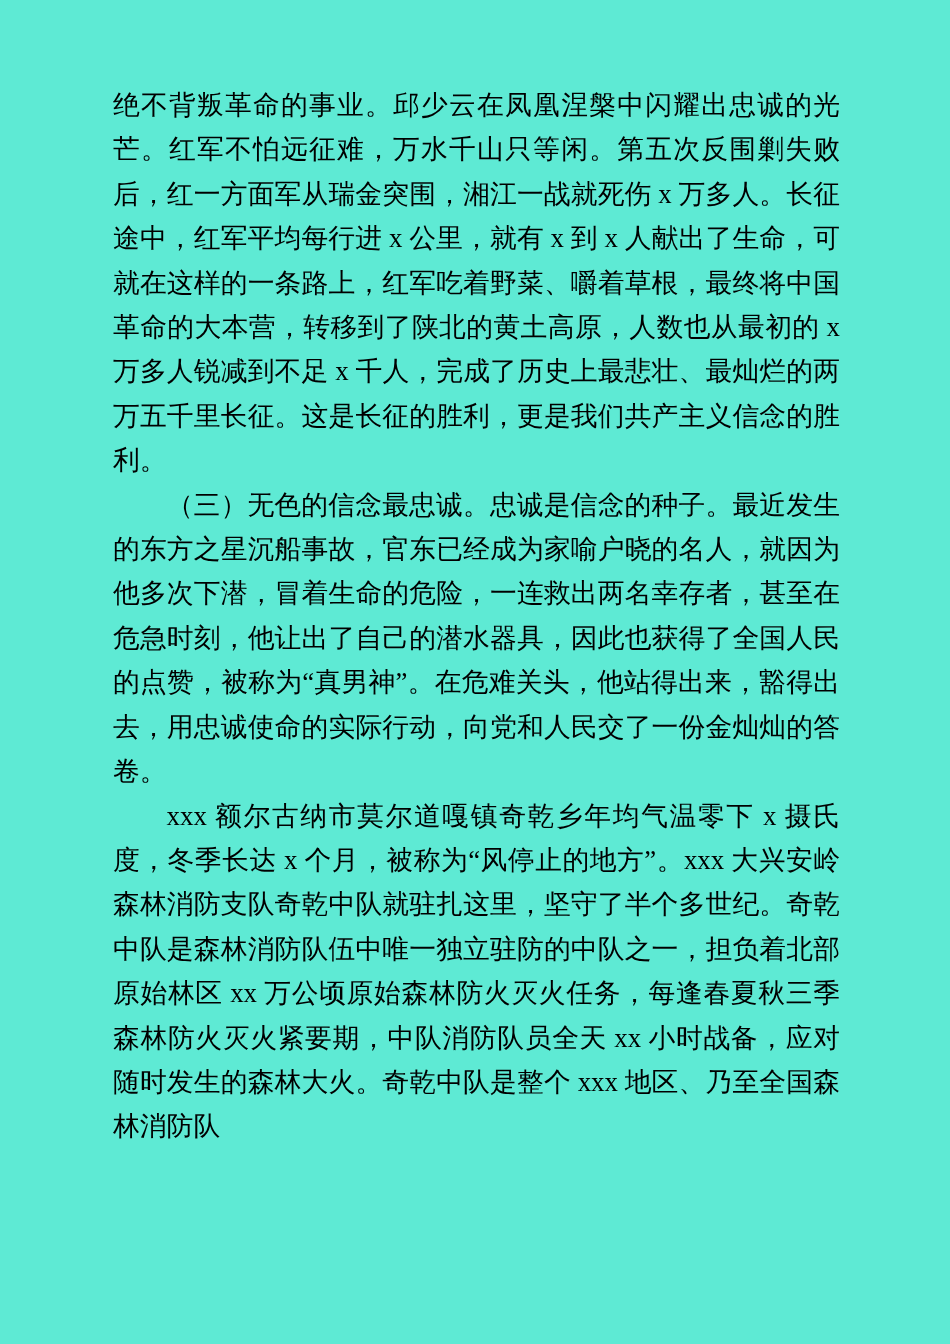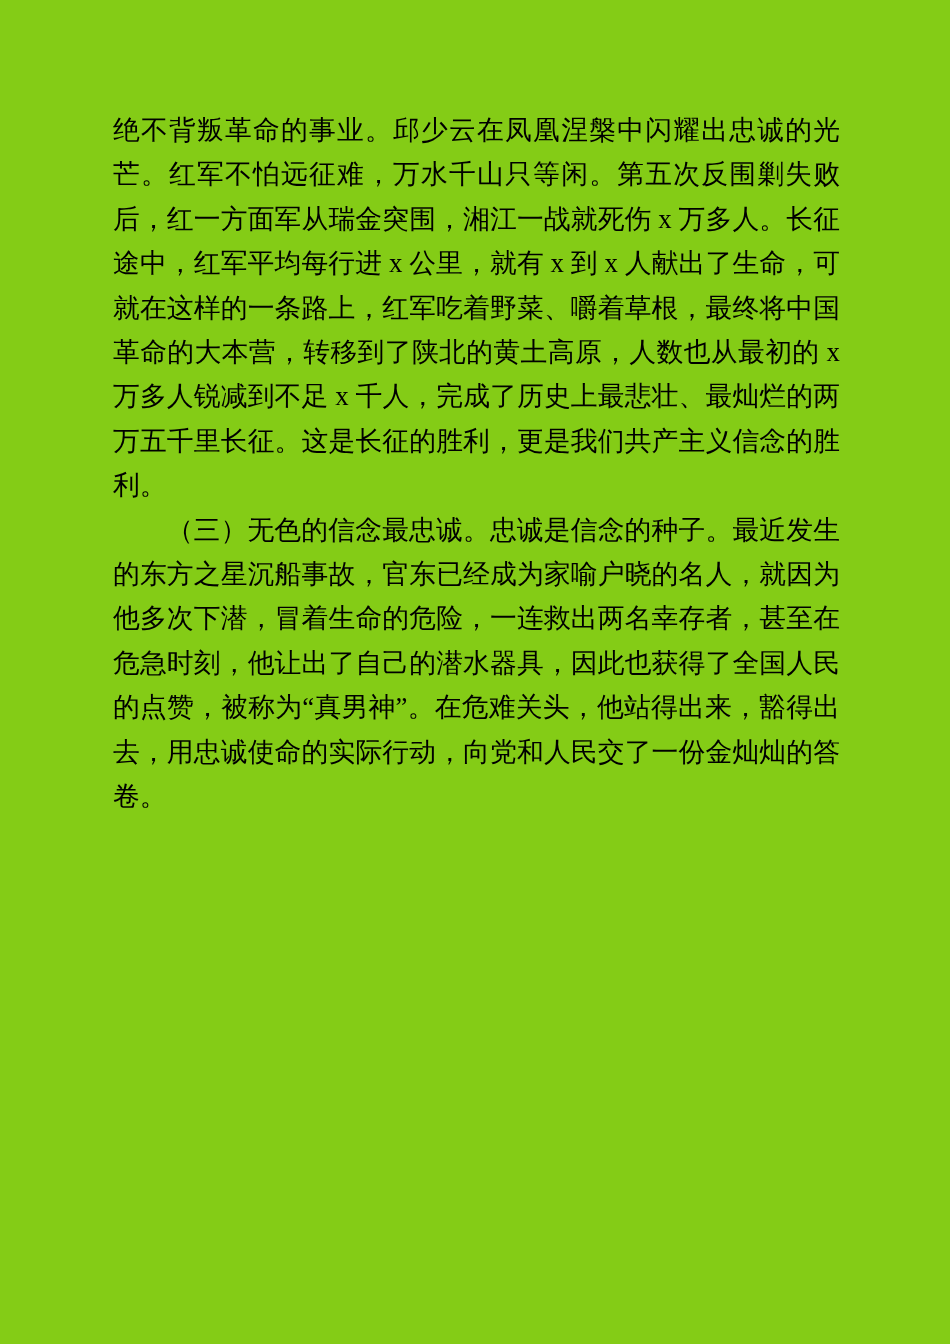--- a/index.html
+++ b/index.html
@@ -10,22 +10,22 @@
   body {
     width: 950px;
     height: 1344px;
     font-family: "Liberation Serif", "DejaVu Serif", serif;
   }
   .page {
     position: relative;
     box-sizing: border-box;
     width: 950px;
     height: 1344px;
-    background: #84cc16;
-    padding: 108px 110px 0 113px;
+    background: #5eead4;
+    padding: 83px 110px 0 113px;
     overflow: hidden;
   }
   .doc-body {
     width: 727px;
   }
   .doc-body p {
     margin: 0;
     padding: 0;
     font-size: 26.8px;
     line-height: 44.4px;
@@ -40,14 +40,15 @@
     font-family: Liberation Serif, serif;
   }
 </style>
 </head>
 <body>
 
 <div class="page">
   <div class="doc-body">
       <p>绝不背叛革命的事业。邱少云在凤凰涅槃中闪耀出忠诚的光芒。红军不怕远征难，万水千山只等闲。第五次反围剿失败后，红一方面军从瑞金突围，湘江一战就死伤 x 万多人。长征途中，红军平均每行进 x 公里，就有 x 到 x 人献出了生命，可就在这样的一条路上，红军吃着野菜、嚼着草根，最终将中国革命的大本营，转移到了陕北的黄土高原，人数也从最初的 x 万多人锐减到不足 x 千人，完成了历史上最悲壮、最灿烂的两万五千里长征。这是长征的胜利，更是我们共产主义信念的胜利。</p>
       <p class="indent">（三）无色的信念最忠诚。忠诚是信念的种子。最近发生的东方之星沉船事故，官东已经成为家喻户晓的名人，就因为他多次下潜，冒着生命的危险，一连救出两名幸存者，甚至在危急时刻，他让出了自己的潜水器具，因此也获得了全国人民的点赞，被称为“真男神”。在危难关头，他站得出来，豁得出去，用忠诚使命的实际行动，向党和人民交了一份金灿灿的答卷。</p>
+      <p class="indent">xxx 额尔古纳市莫尔道嘎镇奇乾乡年均气温零下 x 摄氏度，冬季长达 x 个月，被称为“风停止的地方”。xxx 大兴安岭森林消防支队奇乾中队就驻扎这里，坚守了半个多世纪。奇乾中队是森林消防队伍中唯一独立驻防的中队之一，担负着北部原始林区 xx 万公顷原始森林防火灭火任务，每逢春夏秋三季森林防火灭火紧要期，中队消防队员全天 xx 小时战备，应对随时发生的森林大火。奇乾中队是整个 xxx 地区、乃至全国森林消防队</p>
     </div>
 </div>
 
 </body></html>

